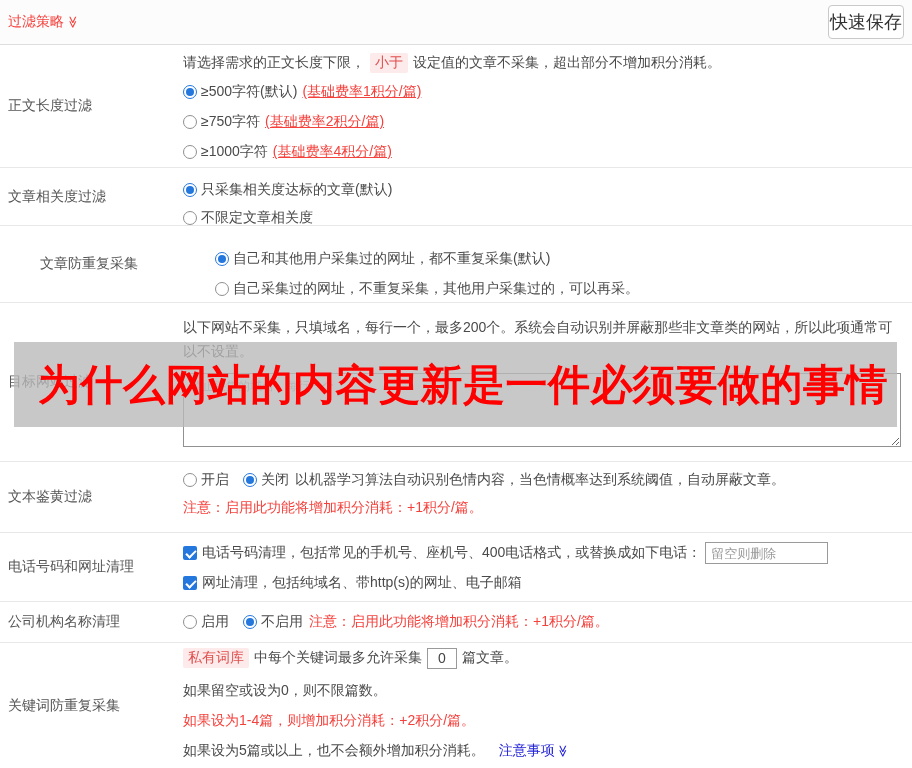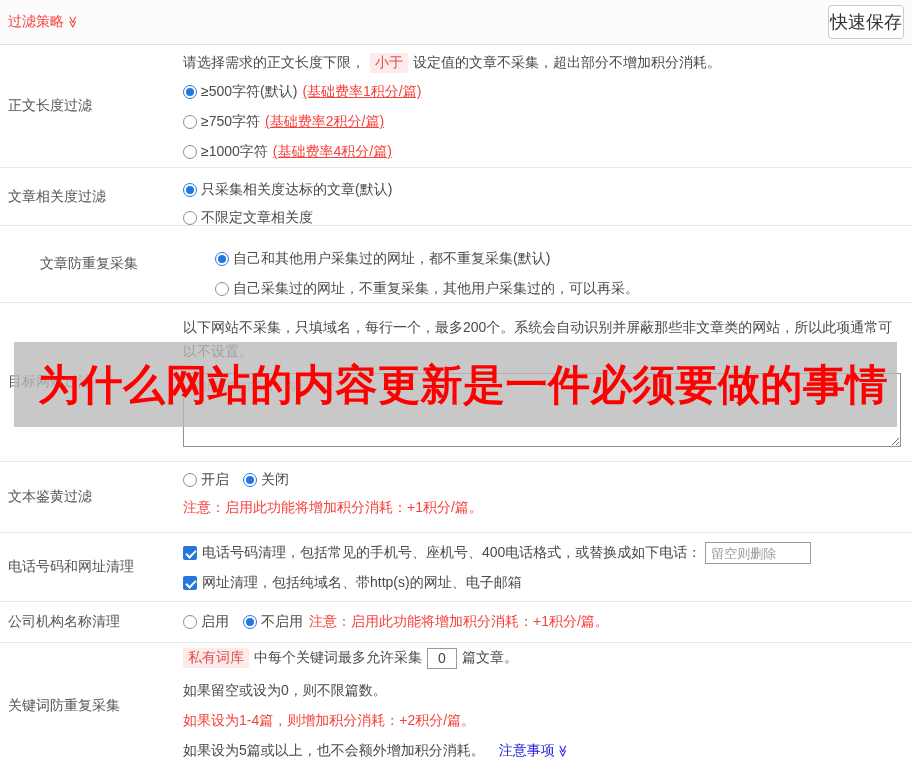--- a/index.html
+++ b/index.html
@@ -46,21 +46,21 @@
   .tag{background:var(--tag-bg);color:var(--tag-red);padding:1px 5px;margin:0 5px;border-radius:2px;}
   .red{color:var(--accent-red);}
   .fee{color:var(--accent-red);text-decoration:underline;margin-left:5px;}
   .link{color:var(--link-blue);cursor:pointer;margin-left:14px;display:inline-flex;align-items:center;gap:2px;}
   .gap{width:14px;display:inline-block;flex:none;}
   .gap6{width:6px;display:inline-block;flex:none;}
 
   .desc-para{max-width:722px;line-height:24px;}
   textarea.domains{width:718px;height:74px;margin-top:10px;border:1px solid #919191;resize:both;font-family:inherit;font-size:12px;padding:4px 6px;color:#444;background:#fff;}
   textarea.domains::placeholder{color:#a9a9a9;}
-  input.phone{width:106px;height:22px;border:1px solid #9a9a9a;font-family:inherit;font-size:13px;padding:0 5px;color:#444;margin-left:4px;}
+  input.phone{width:123px;height:22px;border:1px solid #9a9a9a;font-family:inherit;font-size:13px;padding:0 5px;color:#444;margin-left:4px;}
   input.phone::placeholder{color:#9a9a9a;}
   input.num{width:30px;height:21px;border:1px solid #9a9a9a;text-align:center;font-family:inherit;font-size:14px;color:#444;margin:0 5px;}
 
   
   .overlay-band{position:absolute;left:14px;top:342px;width:883px;height:85px;background:var(--band-gray);z-index:5;display:flex;align-items:center;}
   .overlay-text{color:var(--overlay-red);font-weight:bold;font-size:42px;letter-spacing:0.5px;white-space:nowrap;padding-left:24px;line-height:1;}
 </style>
 </head>
 <body>
 
@@ -139,20 +139,21 @@
   <div class="row r-porn">
     <div class="row-label">文本鉴黄过滤</div>
     <div class="row-content">
       <div class="line line28">
         <span class="radio"></span>
         <span>开启</span>
         <span class="gap"></span>
         <span class="radio checked"></span>
         <span>关闭</span>
         <span class="gap6"></span>
+        <span>以机器学习算法自动识别色情内容，当色情概率达到系统阈值，自动屏蔽文章。</span>
       </div>
       <div class="line line28 red">注意：启用此功能将增加积分消耗：+1积分/篇。</div>
     </div>
   </div>
 
   <div class="row r-phone">
     <div class="row-label">电话号码和网址清理</div>
     <div class="row-content">
       <div class="line">
         <span class="checkbox"></span>

